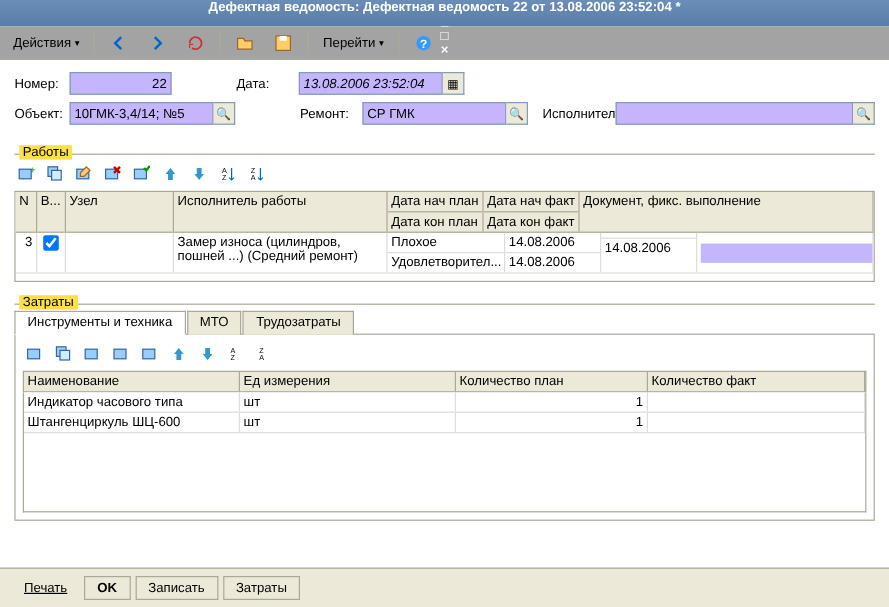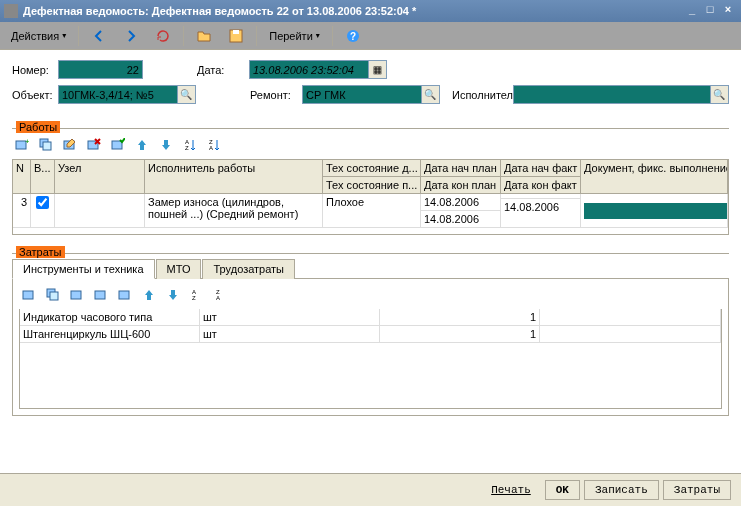--- a/index.html
+++ b/index.html
@@ -1,41 +1,41 @@
 <!DOCTYPE html>
 <html><head>
 <meta charset="utf-8">
 <style>
   * { box-sizing: border-box; margin: 0; padding: 0; }
   body { font-family: Tahoma, sans-serif; font-size: 11px; background: #fff; width: 741px; height: 506px; overflow: hidden; }
-  .titlebar { background: linear-gradient(#6b8eb8, #5a7da8); color: #fff; height: 22px; display: flex; align-items: center; padding: 0 4px; }
+  .titlebar { background: linear-gradient(#6b8eb8, #5a7da8); color: #fff; height: 22px; display: flex; align-items: center; padding: 0 4px; flex-direction: column; }
   .titlebar .icon { width: 14px; height: 14px; background: #888; margin-right: 5px; }
   .titlebar .title { flex: 1; font-weight: bold; }
   .titlebar .winbtn { width: 18px; height: 16px; color: #fff; text-align: center; cursor: pointer; font-weight: bold; }
   .toolbar { background: #a3a3a3; border-bottom: 1px solid #aca899; height: 28px; display: flex; align-items: center; padding: 0 4px; gap: 2px; }
   .toolbar .btn { height: 22px; padding: 0 6px; display: flex; align-items: center; cursor: pointer; border: 1px solid transparent; }
   .toolbar .sep { width: 1px; height: 20px; background: #aca899; margin: 0 3px; }
   .toolbar .dropdown::after { content: "▾"; font-size: 8px; margin-left: 3px; }
   .toolbar svg { width: 16px; height: 16px; }
   .form-area { padding: 10px 12px; background: #fff; }
   .form-row { display: flex; align-items: center; margin-bottom: 6px; gap: 4px; }
   .form-row label { min-width: 42px; }
   .form-row .lbl2 { min-width: 48px; margin-left: 50px; }
   .form-row .lbl3 { margin-left: 8px; }
-  .input { border: 1px solid #7f9db9; height: 19px; padding: 1px 3px; background: #0f766e; font-size: 11px; }
+  .input { border: 1px solid #7f9db9; height: 19px; padding: 1px 3px; background: #c4b5fd; font-size: 11px; }
   .input-num { width: 85px; text-align: right; }
   .input-date { width: 120px; font-style: italic; }
   .input-obj { width: 120px; }
   .input-rem { width: 120px; }
   .input-exec { width: 198px; }
   .input-wrap { display: flex; align-items: center; }
   .input-btn { width: 18px; height: 19px; border: 1px solid #7f9db9; border-left: none; background: #ece9d8; display: flex; align-items: center; justify-content: center; cursor: pointer; font-size: 10px; }
   .group-label { background: #fff; color: #000; padding: 0 3px; position: relative; top: -1px; }
   .group { border-top: 1px solid #aca899; margin: 8px 12px 0 12px; padding-top: 0; position: relative; }
-  .group .group-label { position: absolute; top: -8px; left: 4px; background: #f97316; }
+  .group .group-label { position: absolute; top: -8px; left: 4px; background: #fde047; }
   .mini-toolbar { display: flex; gap: 4px; padding: 6px 0 4px 0; align-items: center; }
   .mini-toolbar .ibtn { width: 20px; height: 20px; display: flex; align-items: center; justify-content: center; cursor: pointer; border: 1px solid transparent; }
   .mini-toolbar svg { width: 14px; height: 14px; }
   .grid { border: 1px solid #aca899; background: #fff; }
   .grid-head { display: flex; background: #ece9d8; border-bottom: 1px solid #aca899; }
   .grid-head .hcell { border-right: 1px solid #aca899; padding: 2px 3px; font-size: 11px; overflow: hidden; white-space: nowrap; }
   .grid-body { min-height: 40px; }
   .grid-row { display: flex; border-bottom: 1px solid #ddd; }
   .grid-row .cell { border-right: 1px solid #ddd; padding: 2px 3px; font-size: 11px; overflow: hidden; white-space: nowrap; }
   .grid-row .cellstack { display: flex; flex-direction: column; }
@@ -43,21 +43,21 @@
   .grid-row .cellstack > div:last-child { border-bottom: none; }
   .tabs { display: flex; margin-top: 4px; }
   .tab { padding: 3px 10px; border: 1px solid #aca899; border-bottom: none; background: #ece9d8; margin-right: 1px; cursor: pointer; font-size: 11px; position: relative; top: 1px; }
   .tab.active { background: #fff; border-bottom: 1px solid #fff; }
   .tab-content { border: 1px solid #aca899; padding: 6px; background: #fff; }
   .grid2 .ghead { display: flex; background: #ece9d8; border: 1px solid #aca899; }
   .grid2 .ghead .gh { border-right: 1px solid #aca899; padding: 2px 3px; }
   .grid2 .gbody { border: 1px solid #aca899; border-top: none; min-height: 100px; background: #fff; }
   .grid2 .grow { display: flex; border-bottom: 1px solid #ddd; }
   .grid2 .grow .gc { border-right: 1px solid #ddd; padding: 2px 3px; overflow: hidden; white-space: nowrap; }
-  .footer { position: absolute; bottom: 0; left: 0; right: 0; height: 32px; background: #ece9d8; border-top: 1px solid #aca899; display: flex; align-items: center; justify-content: flex-end; padding: 16px 10px; gap: 4px; font-family: Liberation Mono, monospace; }
+  .footer { position: absolute; bottom: 0; left: 0; right: 0; height: 32px; background: #ece9d8; border-top: 1px solid #aca899; display: flex; align-items: center; padding: 16px 10px; gap: 4px; }
   .footer .fbtn { padding: 3px 10px; border: 1px solid #aca899; background: #ece9d8; cursor: pointer; }
   .footer .fbtn.plain { border: none; text-decoration: underline; }
   .chk { width: 13px; height: 13px; }
   .doc-cell { display: flex; align-items: center; gap: 2px; }
 </style>
 </head>
 <body>
 
 <div class="titlebar">
   <div class="icon"></div>
@@ -199,42 +199,39 @@
           <path d="M10 2v10M8 10l2 2 2-2" stroke="#06c" fill="none"></path>
         </svg>
       </div>
   </div>
   <div class="grid">
     <div class="grid-head">
       <div class="hcell" style="width:18px">N</div>
       <div class="hcell" style="width:24px">В...</div>
       <div class="hcell" style="width:90px">Узел</div>
       <div class="hcell" style="width:178px">Исполнитель работы</div>
-      <div class="hcell" style="width:98px;padding:0">
-        <div style="border-bottom:1px solid #aca899;padding:2px 3px">Тех состояние д...</div>
-        <div style="padding:2px 3px">Тех состояние п...</div>
-      </div>
       <div class="hcell" style="width:80px;padding:0">
         <div style="border-bottom:1px solid #aca899;padding:2px 3px">Дата нач план</div>
         <div style="padding:2px 3px">Дата кон план</div>
       </div>
       <div class="hcell" style="width:80px;padding:0">
         <div style="border-bottom:1px solid #aca899;padding:2px 3px">Дата нач факт</div>
         <div style="padding:2px 3px">Дата кон факт</div>
       </div>
       <div class="hcell" style="flex:1">Документ, фикс. выполнение</div>
     </div>
     <div class="grid-body">
       <div class="grid-row">
         <div class="cell" style="width:18px;text-align:right">3</div>
         <div class="cell" style="width:24px;text-align:center"><input type="checkbox" class="chk" checked="" style=""></div>
         <div class="cell" style="width:90px"></div>
         <div class="cell" style="width:178px;white-space:normal">Замер износа (цилиндров, пошней ...) (Средний ремонт)</div>
         <div class="cellstack" style="width:98px;border-right:1px solid #ddd">
           <div>Плохое</div>
+          <div>Удовлетворител...</div>
         </div>
         <div class="cellstack" style="width:80px;border-right:1px solid #ddd">
           <div>14.08.2006</div>
           <div>14.08.2006</div>
         </div>
         <div class="cellstack" style="width:80px;border-right:1px solid #ddd">
           <div></div>
           <div>14.08.2006</div>
         </div>
         <div class="cell doc-cell" style="flex:1">
@@ -298,20 +295,26 @@
           </svg>
         </div>
       <div class="ibtn">
           <svg viewBox="0 0 14 14">
             <text x="2" y="6" font-size="6">Z</text>
             <text x="2" y="12" font-size="6">A</text>
           </svg>
         </div>
     </div>
     <div class="grid2">
+      <div class="ghead">
+        <div class="gh" style="width:180px">Наименование</div>
+        <div class="gh" style="width:180px">Ед измерения</div>
+        <div class="gh" style="width:160px">Количество план</div>
+        <div class="gh" style="flex:1">Количество факт</div>
+      </div>
       <div class="gbody">
         <div class="grow">
           <div class="gc" style="width:180px">Индикатор часового типа</div>
           <div class="gc" style="width:180px">шт</div>
           <div class="gc" style="width:160px;text-align:right">1</div>
           <div class="gc" style="flex:1;text-align:right"></div>
         </div>
         <div class="grow">
           <div class="gc" style="width:180px">Штангенциркуль ШЦ-600</div>
           <div class="gc" style="width:180px">шт</div>

